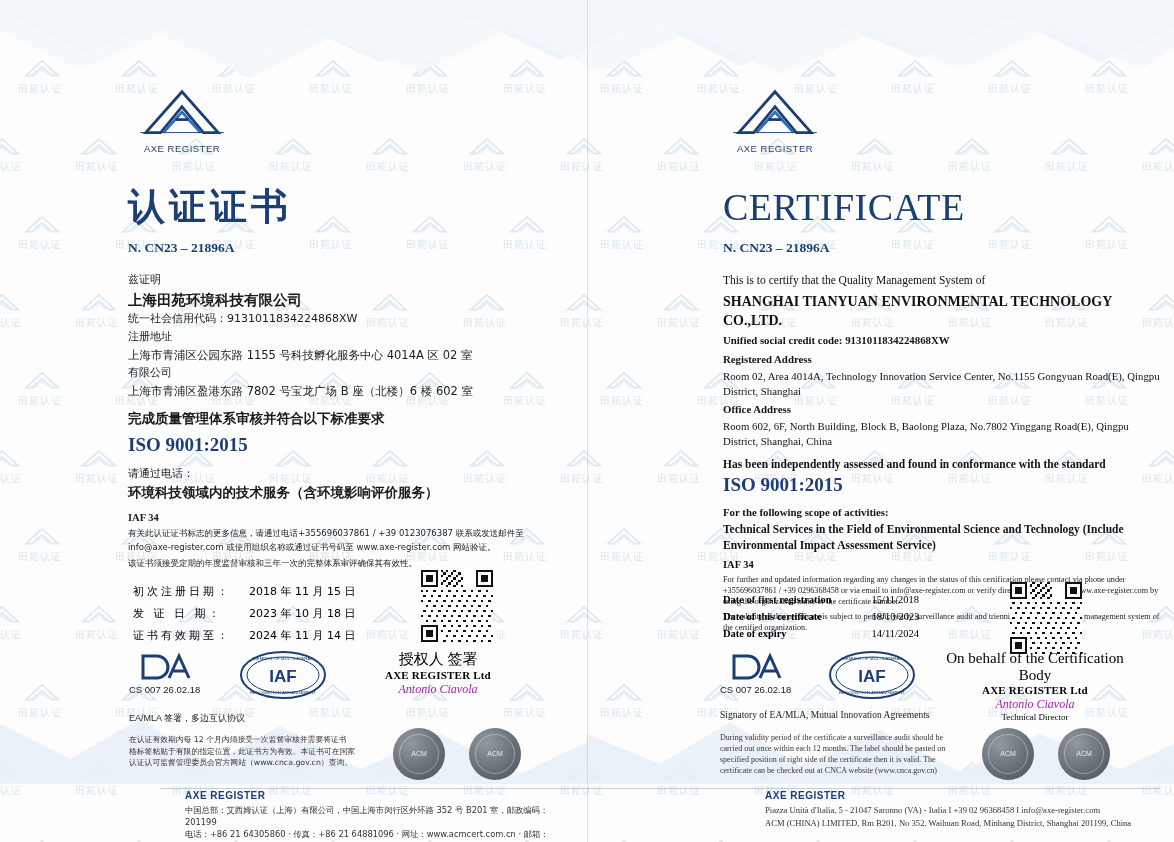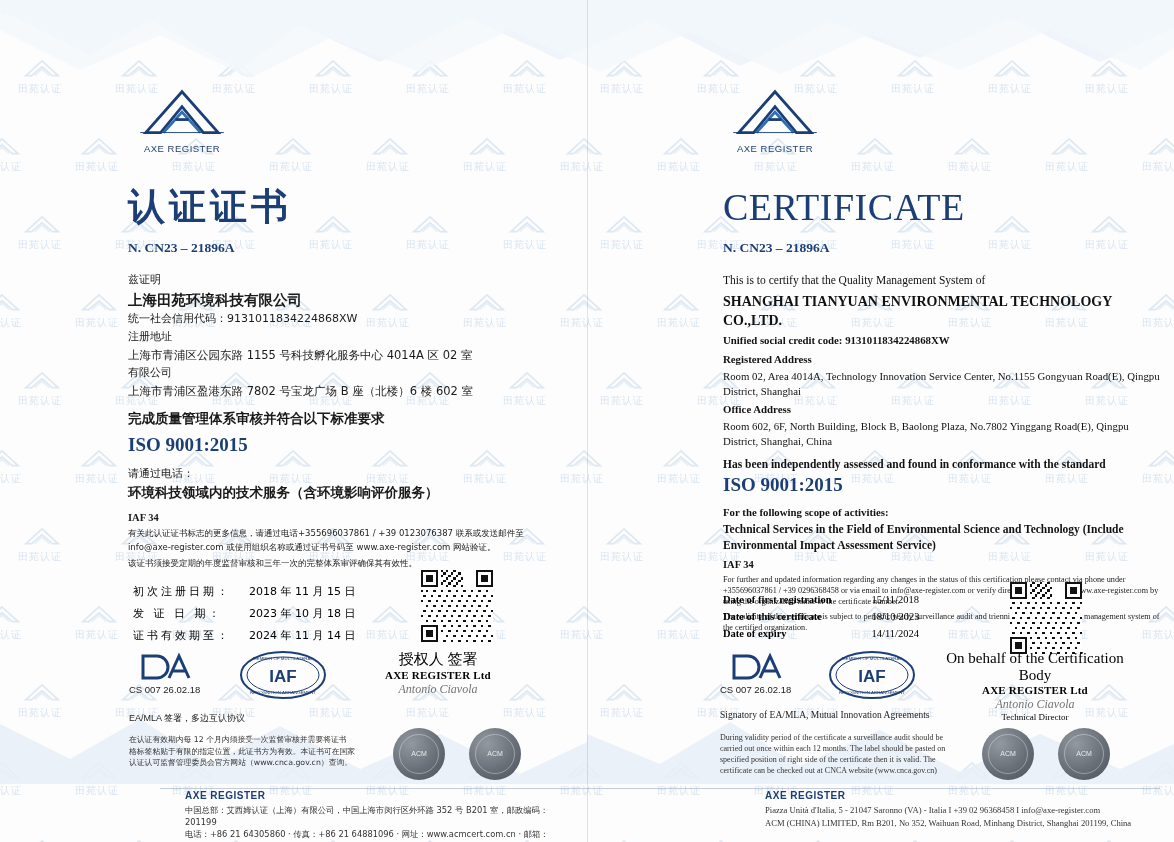--- a/index.html
+++ b/index.html
@@ -208,21 +208,21 @@
     position: absolute;
     text-align: center;
     font-family: "Liberation Serif", serif;
   }
   .sig .auth { font-size: 15px; }
   .sig .org { font-size: 11px; font-weight: bold; letter-spacing: .2px; }
   .sig .name {
     font-family: "Liberation Serif", serif;
     font-style: italic;
     font-size: 12px;
-    color: #737373;
+    color: #a21caf;
     margin-top: 1px;
   }
   .sig .role { font-size: 9px; }
   .da-mark {
     position: absolute;
     font-family: "Liberation Sans", sans-serif;
   }
   .da-code {
     position: absolute;
     font-family: "Liberation Sans", sans-serif;

